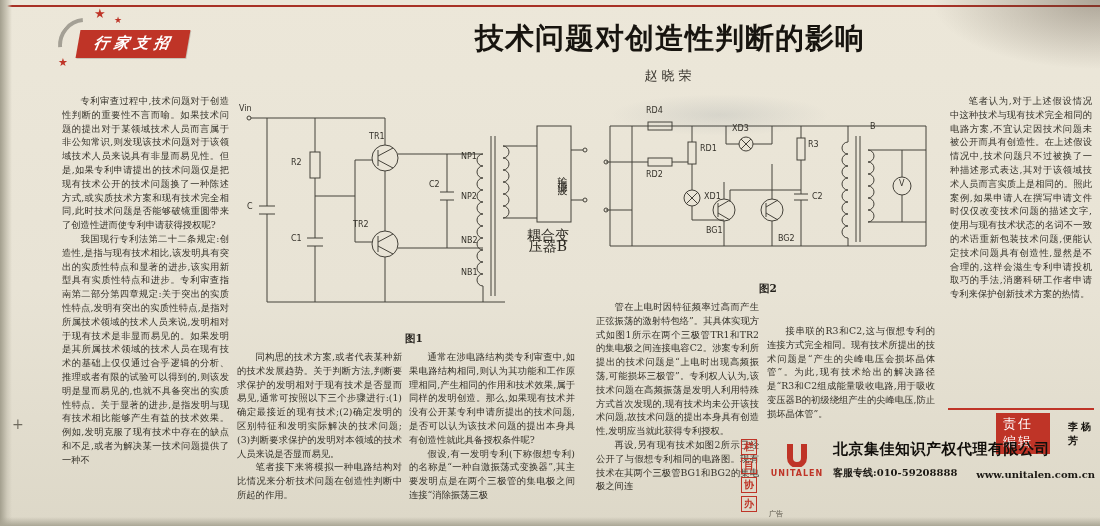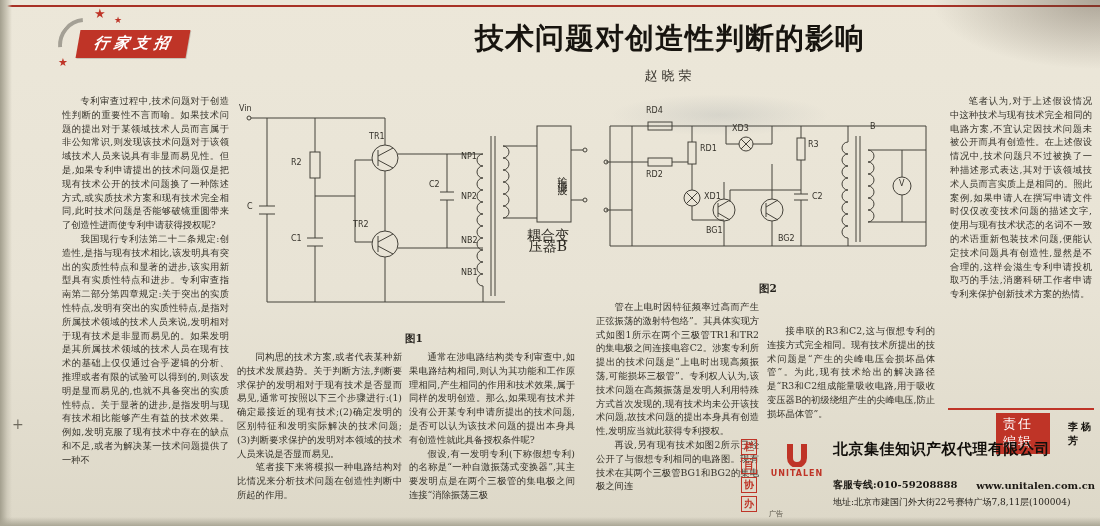--- a/index.html
+++ b/index.html
@@ -66,21 +66,21 @@
   .lanmu{position:absolute;left:0;top:2px;display:flex;flex-direction:column;gap:3px;}
   .lanmu p{margin:0;width:14px;height:14px;border:1px solid #bf3427;color:#bf3427;
     font-size:10px;line-height:14px;text-align:center;font-weight:bold;}
   .logo{position:absolute;left:27px;top:6px;width:58px;text-align:center;}
   .logo svg{display:block;margin:0 auto;}
   .wordmark{color:#bf3427;font-size:8px;font-weight:bold;letter-spacing:1px;
     font-family:"DejaVu Sans",sans-serif;margin-top:2px;}
   .admark{position:absolute;left:28px;bottom:0;font-size:7px;color:#837f72;font-weight:bold;}
   .agency{position:absolute;left:92px;top:3px;width:262px;}
   .company{font-size:15px;font-weight:bold;letter-spacing:.5px;white-space:nowrap;color:#120f0b;}
-  .ad-row2{display:flex;justify-content:space-between;align-items:center;margin-top:19px;font-weight:bold;color:#1c1914;}
+  .ad-row2{display:flex;justify-content:space-between;align-items:flex-end;margin-top:7px;font-weight:bold;color:#1c1914;}
   .hotline{font-size:10px;}
   .website{font-size:10px;}
   .address{margin-top:4px;font-size:9px;color:#24211b;}
 
   .register{position:absolute;left:12px;top:416px;color:#6e6a5e;font-size:14px;}
 </style>
 </head>
 <body>
 
 <div id="paper">
@@ -240,18 +240,17 @@
       </svg>
       <div class="wordmark">UNITALEN</div>
     </div>
     <span class="admark">广告</span>
     <div class="agency">
       <div class="company">北京集佳知识产权代理有限公司</div>
       <div class="ad-row2">
         <span class="hotline">客服专线:010-59208888</span>
         <span class="website">www.unitalen.com.cn</span>
       </div>
-      <div class="address">地址:北京市建国门外大街22号赛特广场7,8,11层(100004)</div>
     </div>
   </div>
 
   <div class="register">+</div>
 </div>
 
 </body></html>

